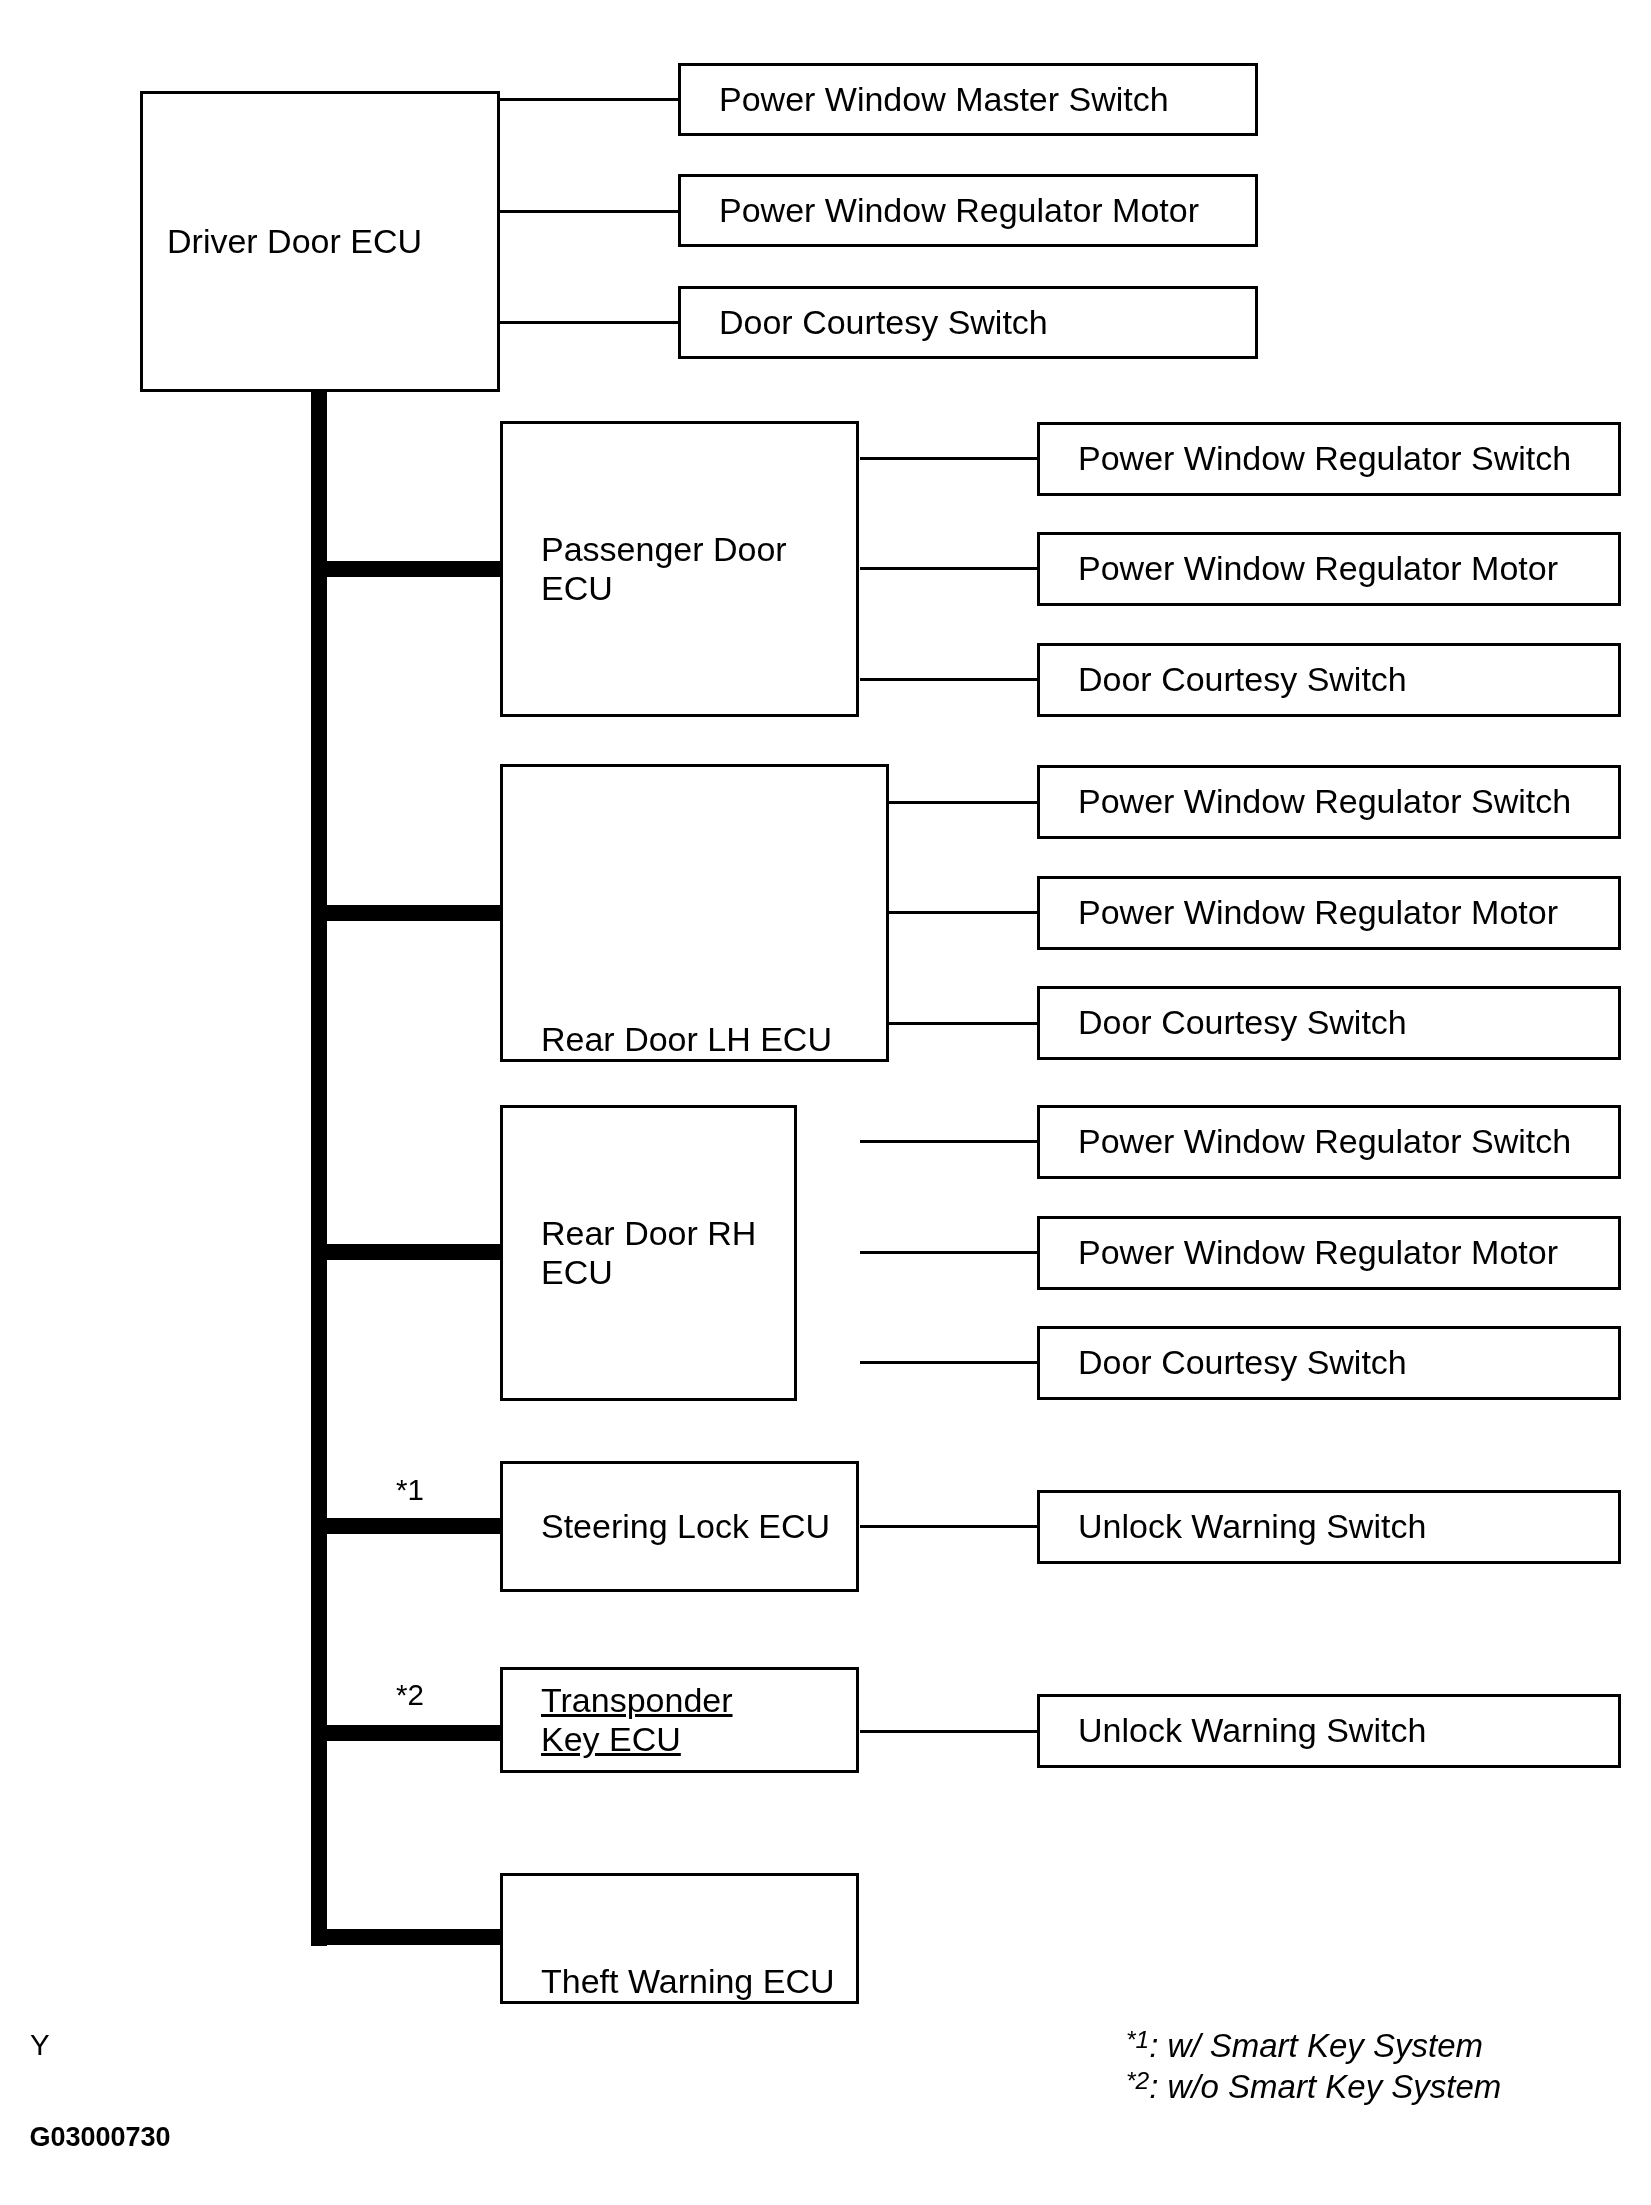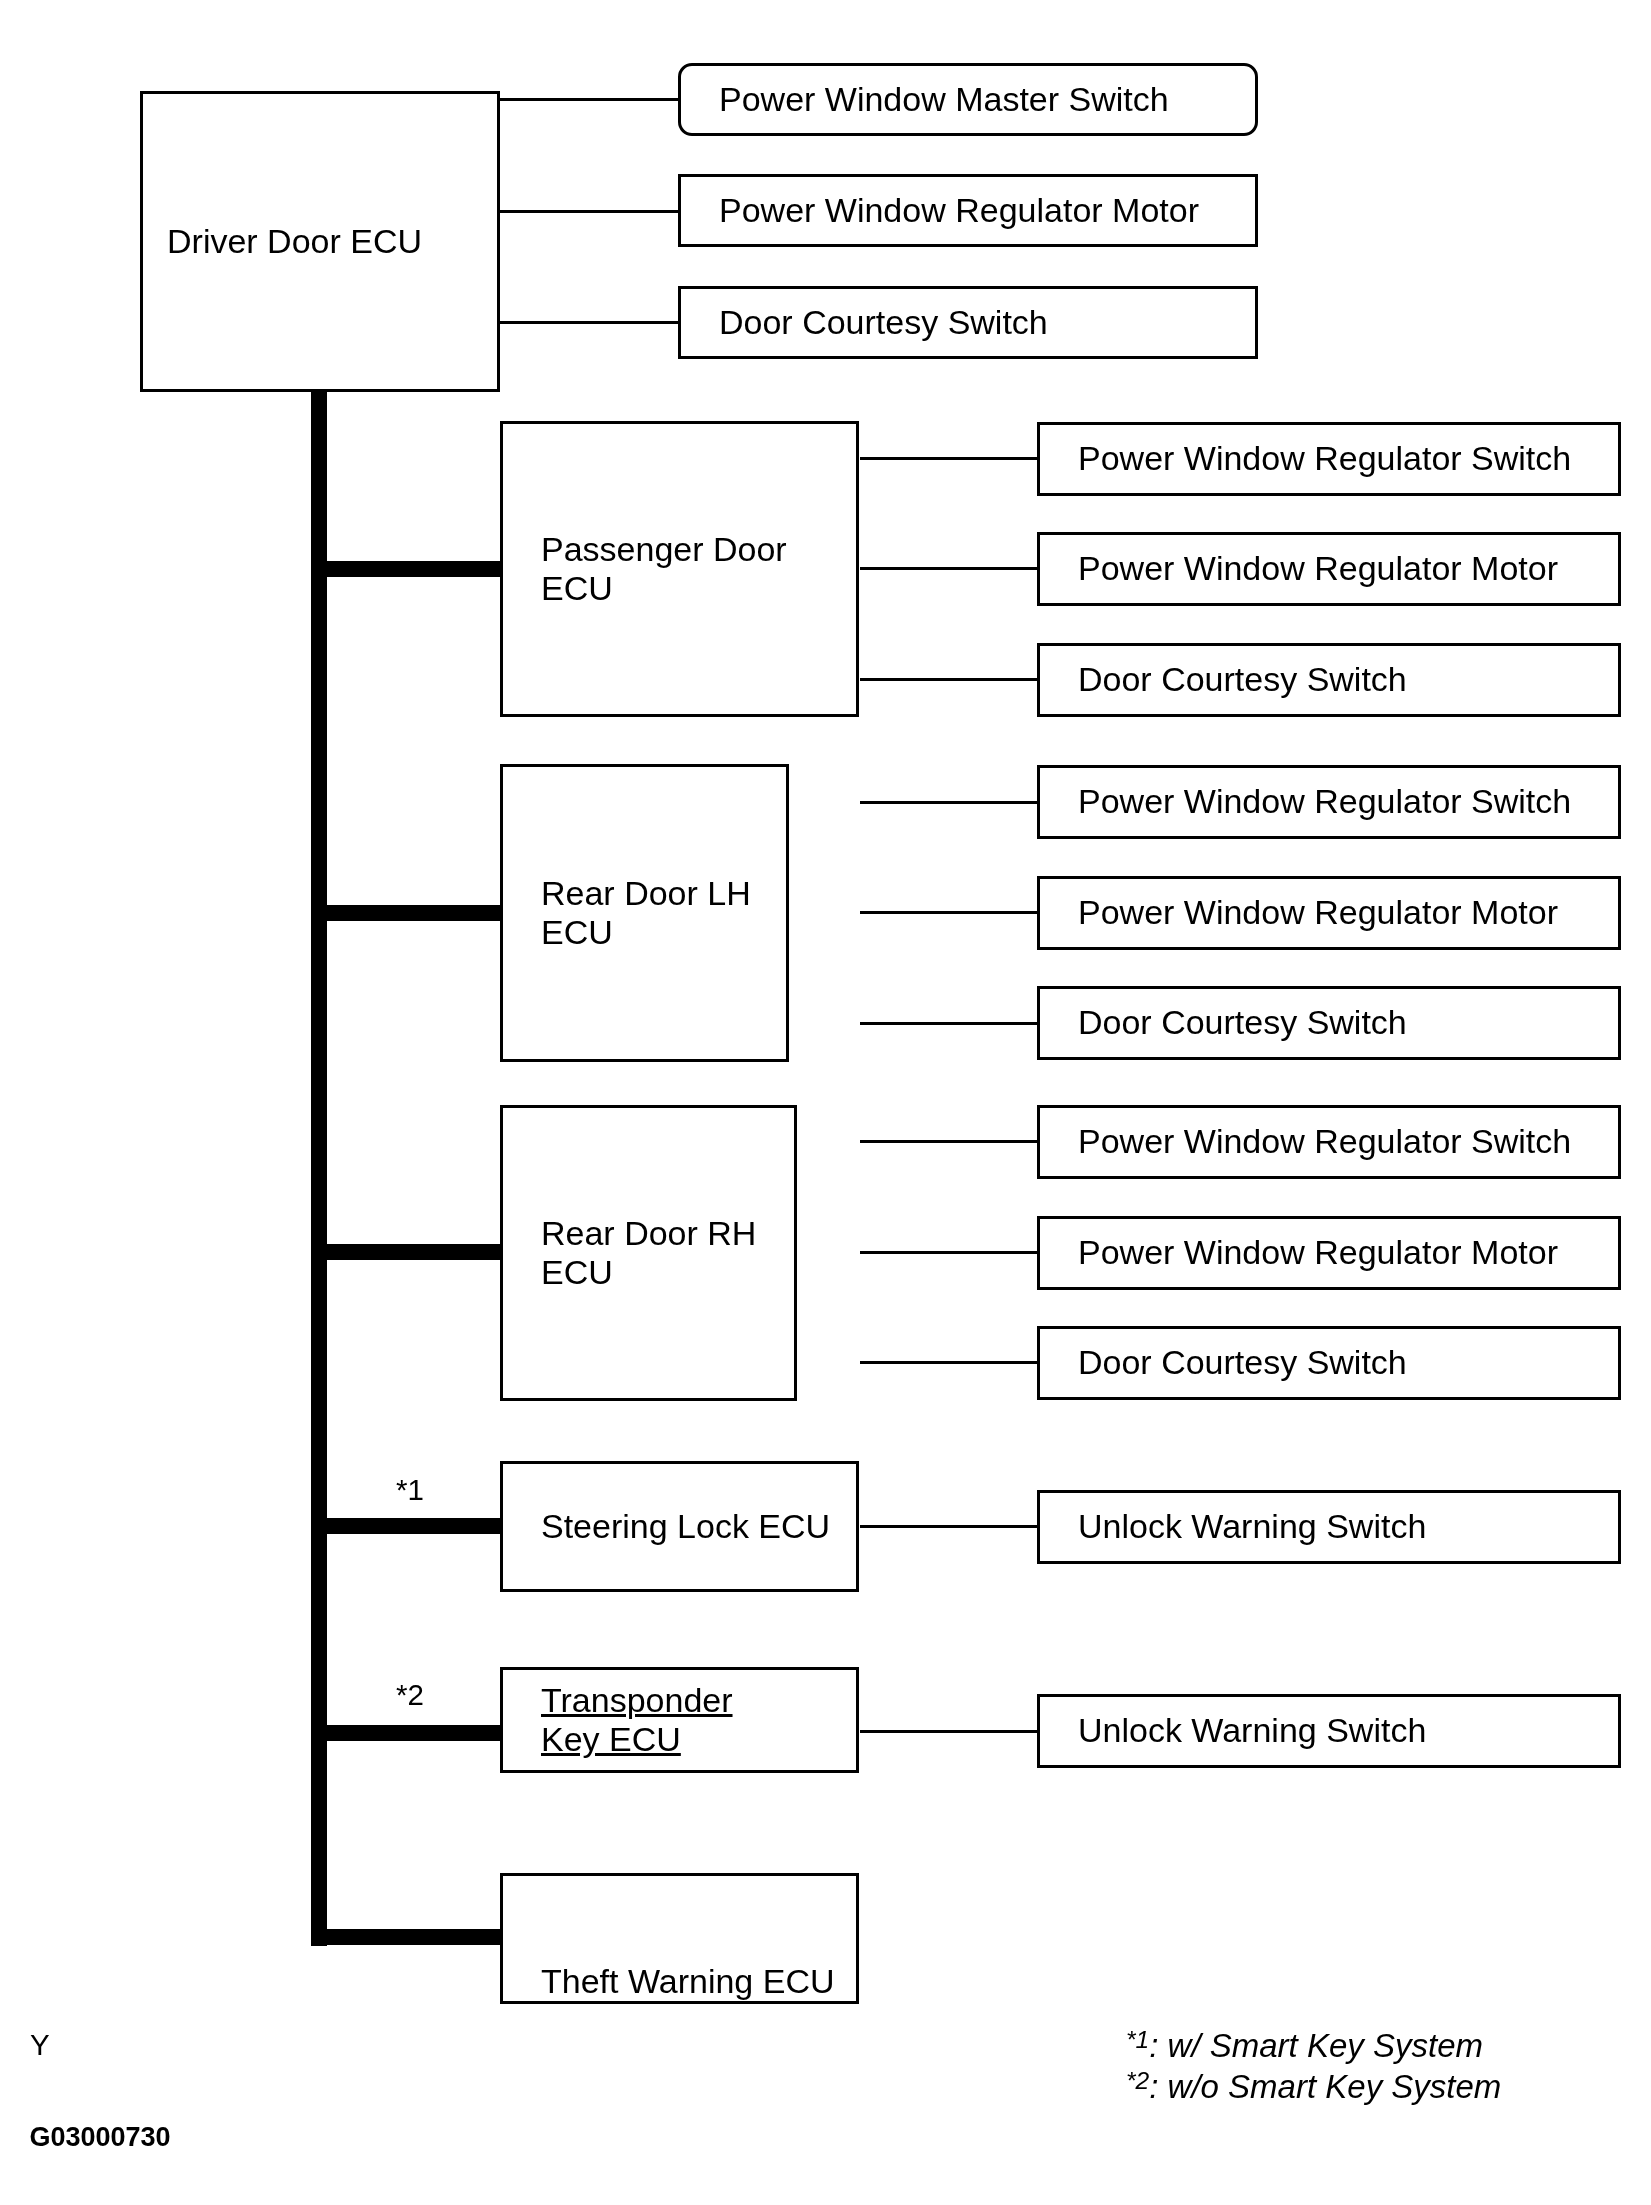--- a/index.html
+++ b/index.html
@@ -110,21 +110,21 @@
   <div class="wire" style="left:860px; top:1140px; width:178px;"></div>
   <div class="wire" style="left:860px; top:1251px; width:178px;"></div>
   <div class="wire" style="left:860px; top:1361px; width:178px;"></div>
 
   <div class="wire" style="left:860px; top:1525px; width:178px;"></div>
   <div class="wire" style="left:860px; top:1730px; width:178px;"></div>
 
   <div class="box ecu ecu-driver" style="left:140px; top:60px; width:360px; height:301px;">
     <span class="lbl">Driver Door ECU</span>
   </div>
-  <div class="box leaf" style="left:678px; top:63px;  width:580px; height:73px;border-radius:14px;">
+  <div class="box leaf" style="left:678px; top:63px;  width:580px; height:73px;">
     <span class="lbl">Power Window Master Switch</span>
   </div>
   <div class="box leaf" style="left:678px; top:174px; width:580px; height:73px;">
     <span class="lbl">Power Window Regulator Motor</span>
   </div>
   <div class="box leaf" style="left:678px; top:286px; width:580px; height:73px;">
     <span class="lbl">Door Courtesy Switch</span>
   </div>
 
   <div class="box ecu" style="left:500px; top:421px; width:359px; height:296px;">
@@ -133,21 +133,21 @@
   <div class="box leaf" style="left:1037px; top:422px; width:584px; height:74px;">
     <span class="lbl">Power Window Regulator Switch</span>
   </div>
   <div class="box leaf" style="left:1037px; top:532px; width:584px; height:74px;">
     <span class="lbl">Power Window Regulator Motor</span>
   </div>
   <div class="box leaf" style="left:1037px; top:643px; width:584px; height:74px;">
     <span class="lbl">Door Courtesy Switch</span>
   </div>
 
-  <div class="box ecu" style="left:500px; top:764px; width:289px; height:298px;">
+  <div class="box ecu" style="left:500px; top:764px; width:389px; height:298px;align-items:flex-end;">
     <span class="lbl">Rear Door LH ECU</span>
   </div>
   <div class="box leaf" style="left:1037px; top:765px;  width:584px; height:74px;">
     <span class="lbl">Power Window Regulator Switch</span>
   </div>
   <div class="box leaf" style="left:1037px; top:876px; width:584px; height:74px;">
     <span class="lbl">Power Window Regulator Motor</span>
   </div>
   <div class="box leaf" style="left:1037px; top:986px; width:584px; height:74px;">
     <span class="lbl">Door Courtesy Switch</span>

